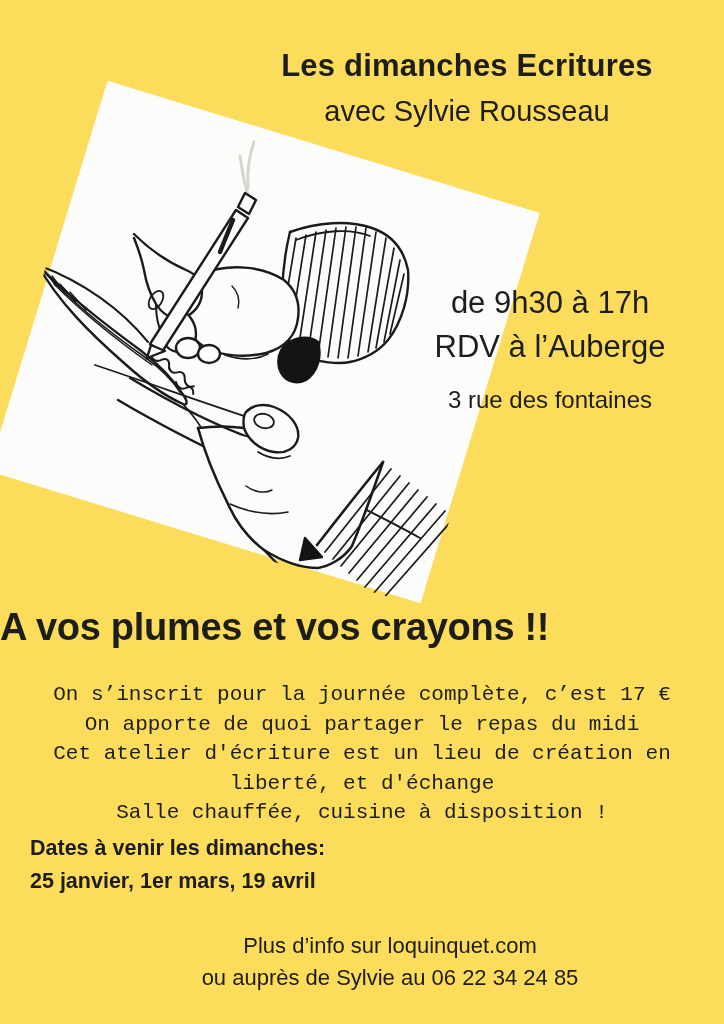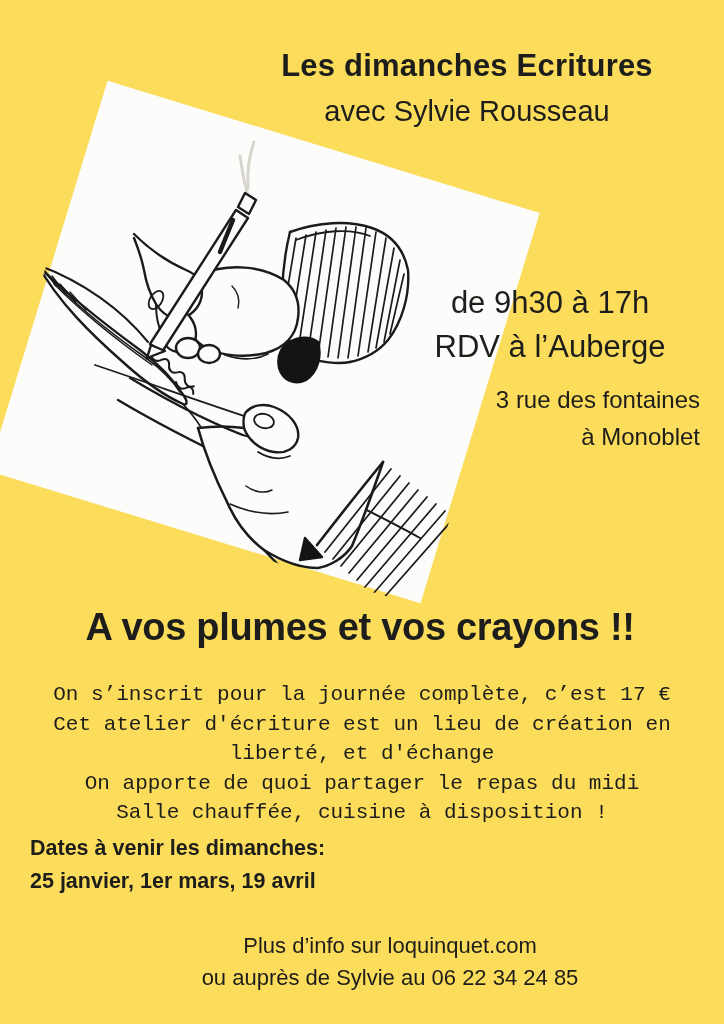--- a/index.html
+++ b/index.html
@@ -24,23 +24,23 @@
   .title-block{
     position:absolute;left:190px;top:44px;width:554px;text-align:center;
   }
   .title{font-size:31px;font-weight:700;line-height:44px;letter-spacing:.2px;}
   .subtitle{font-size:29px;font-weight:400;line-height:46px;}
   .schedule-block{
     position:absolute;left:400px;top:281px;width:300px;text-align:center;
   }
   .schedule-time,.schedule-place{font-size:31px;font-weight:400;line-height:44px;}
   .schedule-addr{font-size:24px;font-weight:400;line-height:37px;}
-  .schedule-addr-wrap{margin-top:12px;text-align:right;}
+  .schedule-addr-wrap{margin-top:12px;}
   .headline{
-    position:absolute;left:0;top:606px;width:720px;text-align:center;
+    position:absolute;left:0;top:606px;width:720px;
     font-size:38px;font-weight:700;letter-spacing:-.3px;
   }
   .details{
     position:absolute;left:0;top:680px;width:724px;text-align:center;
     font-size:21px;line-height:29.5px;font-weight:400;font-family:Liberation Mono, monospace;
   }
   .dates-block{
     position:absolute;left:22px;top:832px;text-align:left;
     font-size:21.5px;font-weight:700;line-height:33px;margin-left:8px;
   }
@@ -145,30 +145,29 @@
     <div class="title-block">
       <div class="title">Les dimanches Ecritures</div>
       <div class="subtitle">avec Sylvie Rousseau</div>
     </div>
 
     <div class="schedule-block">
       <div class="schedule-time">de 9h30 à 17h</div>
       <div class="schedule-place">RDV à l’Auberge</div>
       <div class="schedule-addr-wrap">
         <div class="schedule-addr">3 rue des fontaines</div>
-        <div class="schedule-addr">à Monoblet</div>
       </div>
     </div>
 
     <div class="headline">A vos plumes et vos crayons !!</div>
 
     <div class="details">
       <div>On s’inscrit pour la journée complète, c’est 17 €</div>
+      <div>On apporte de quoi partager le repas du midi</div>
       <div>Cet atelier d'écriture est un lieu de création en liberté, et d'échange</div>
-      <div>On apporte de quoi partager le repas du midi</div>
       <div>Salle chauffée, cuisine à disposition !</div>
     </div>
 
     <div class="dates-block">
       <div>Dates à venir les dimanches:</div>
       <div>25 janvier, 1er mars, 19 avril</div>
     </div>
 
     <div class="footer-block">
       <div>Plus d’info sur loquinquet.com</div>

